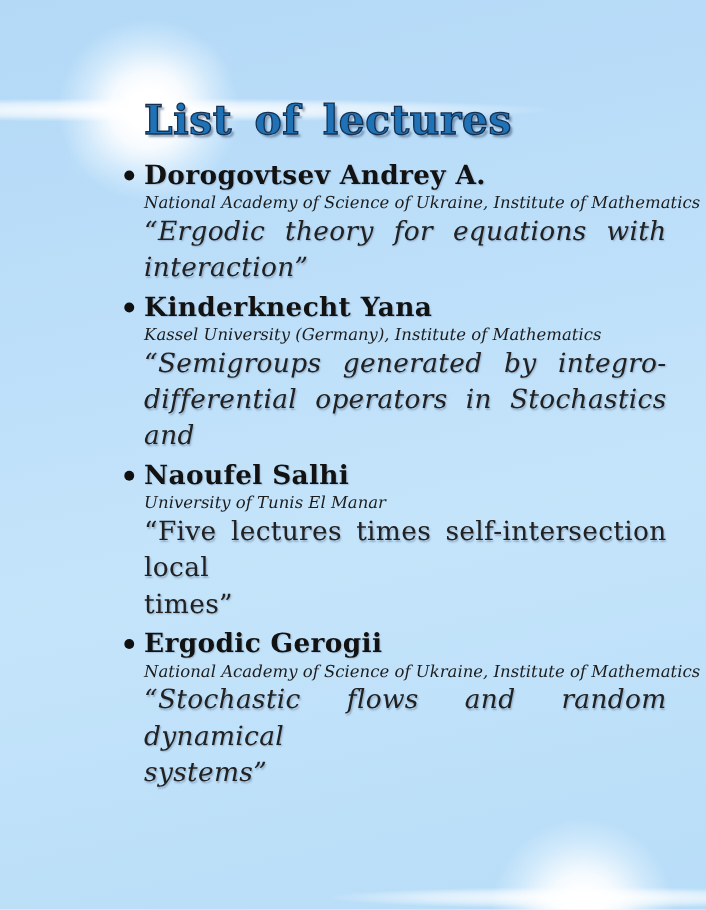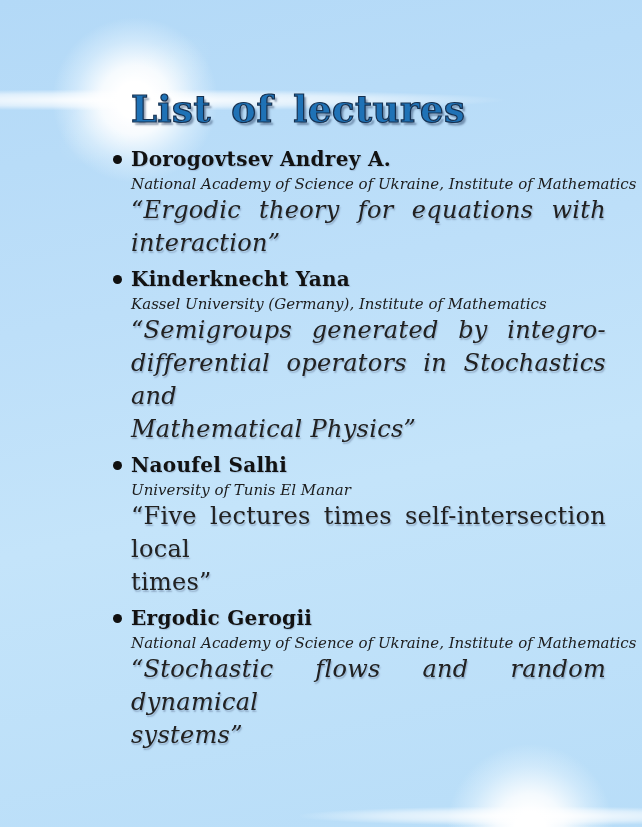--- a/index.html
+++ b/index.html
@@ -57,21 +57,21 @@
     -webkit-text-stroke:1.2px var(--title-outline);
     text-shadow:2.5px 2.5px 2px rgba(45,70,105,.5);
   }
 
   .entry{ position:relative; padding-left:19px; margin-bottom:5px; color:var(--body-text); }
   .bullet{
     position:absolute; left:1px; top:10px; width:9px; height:9px;
     border-radius:50%; background:#101010;
   }
   .name{
-    font-weight:bold; font-size:20px; line-height:28px;
+    font-weight:bold; font-size:24px; line-height:28px;
     letter-spacing:.3px; color:#121212;
     text-shadow:1px 1px 1px rgba(110,130,160,.35);
   }
   .affil{
     font-style:italic; font-size:15px; line-height:20px; margin-top:1px;
     white-space:nowrap; color:#1c1c1c;
   }
   .ltitle{
     font-style:italic; font-size:24px; line-height:33px;
     letter-spacing:.3px; color:#212121;
@@ -104,21 +104,20 @@
           </div>
   </div>
 
   <div class="entry">
     <span class="bullet"></span>
     <div class="name">Kinderknecht Yana</div>
     <div class="affil">Kassel University (Germany), Institute of Mathematics</div>
     <div class="ltitle">
             <div class="tline">“Semigroups generated by integro-</div>
             <div class="tline">differential operators in Stochastics and</div>
-            <div class="tline last">Mathematical Physics”</div>
           </div>
   </div>
 
   <div class="entry">
     <span class="bullet"></span>
     <div class="name">Naoufel Salhi</div>
     <div class="affil">University of Tunis El Manar</div>
     <div class="ltitle upright">
             <div class="tline">“Five lectures times self-intersection local</div>
             <div class="tline last">times”</div>

